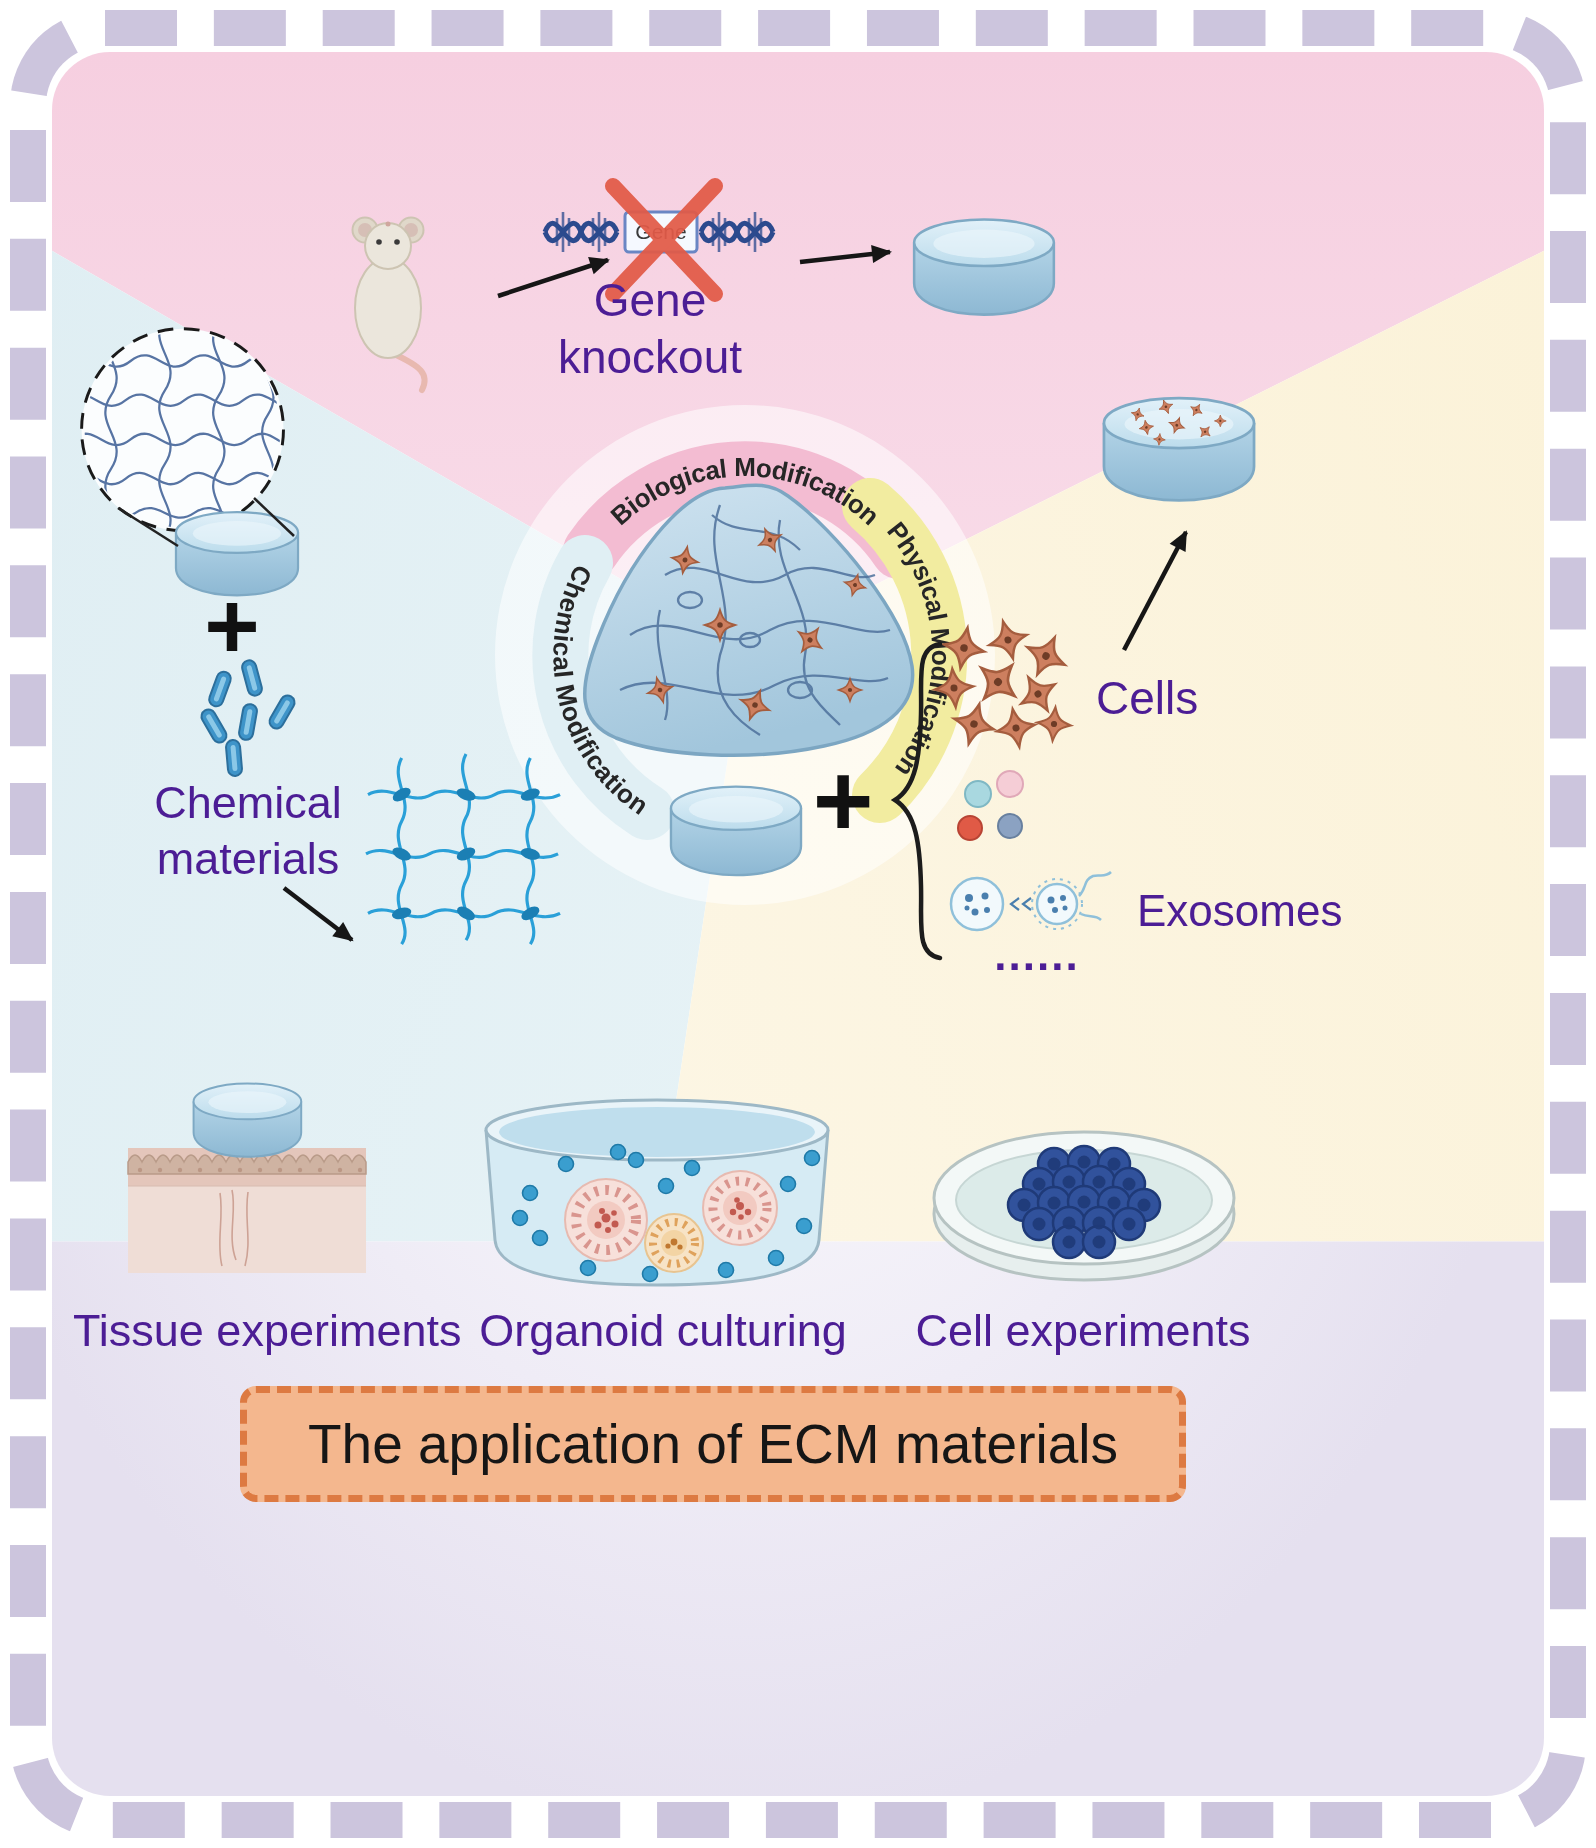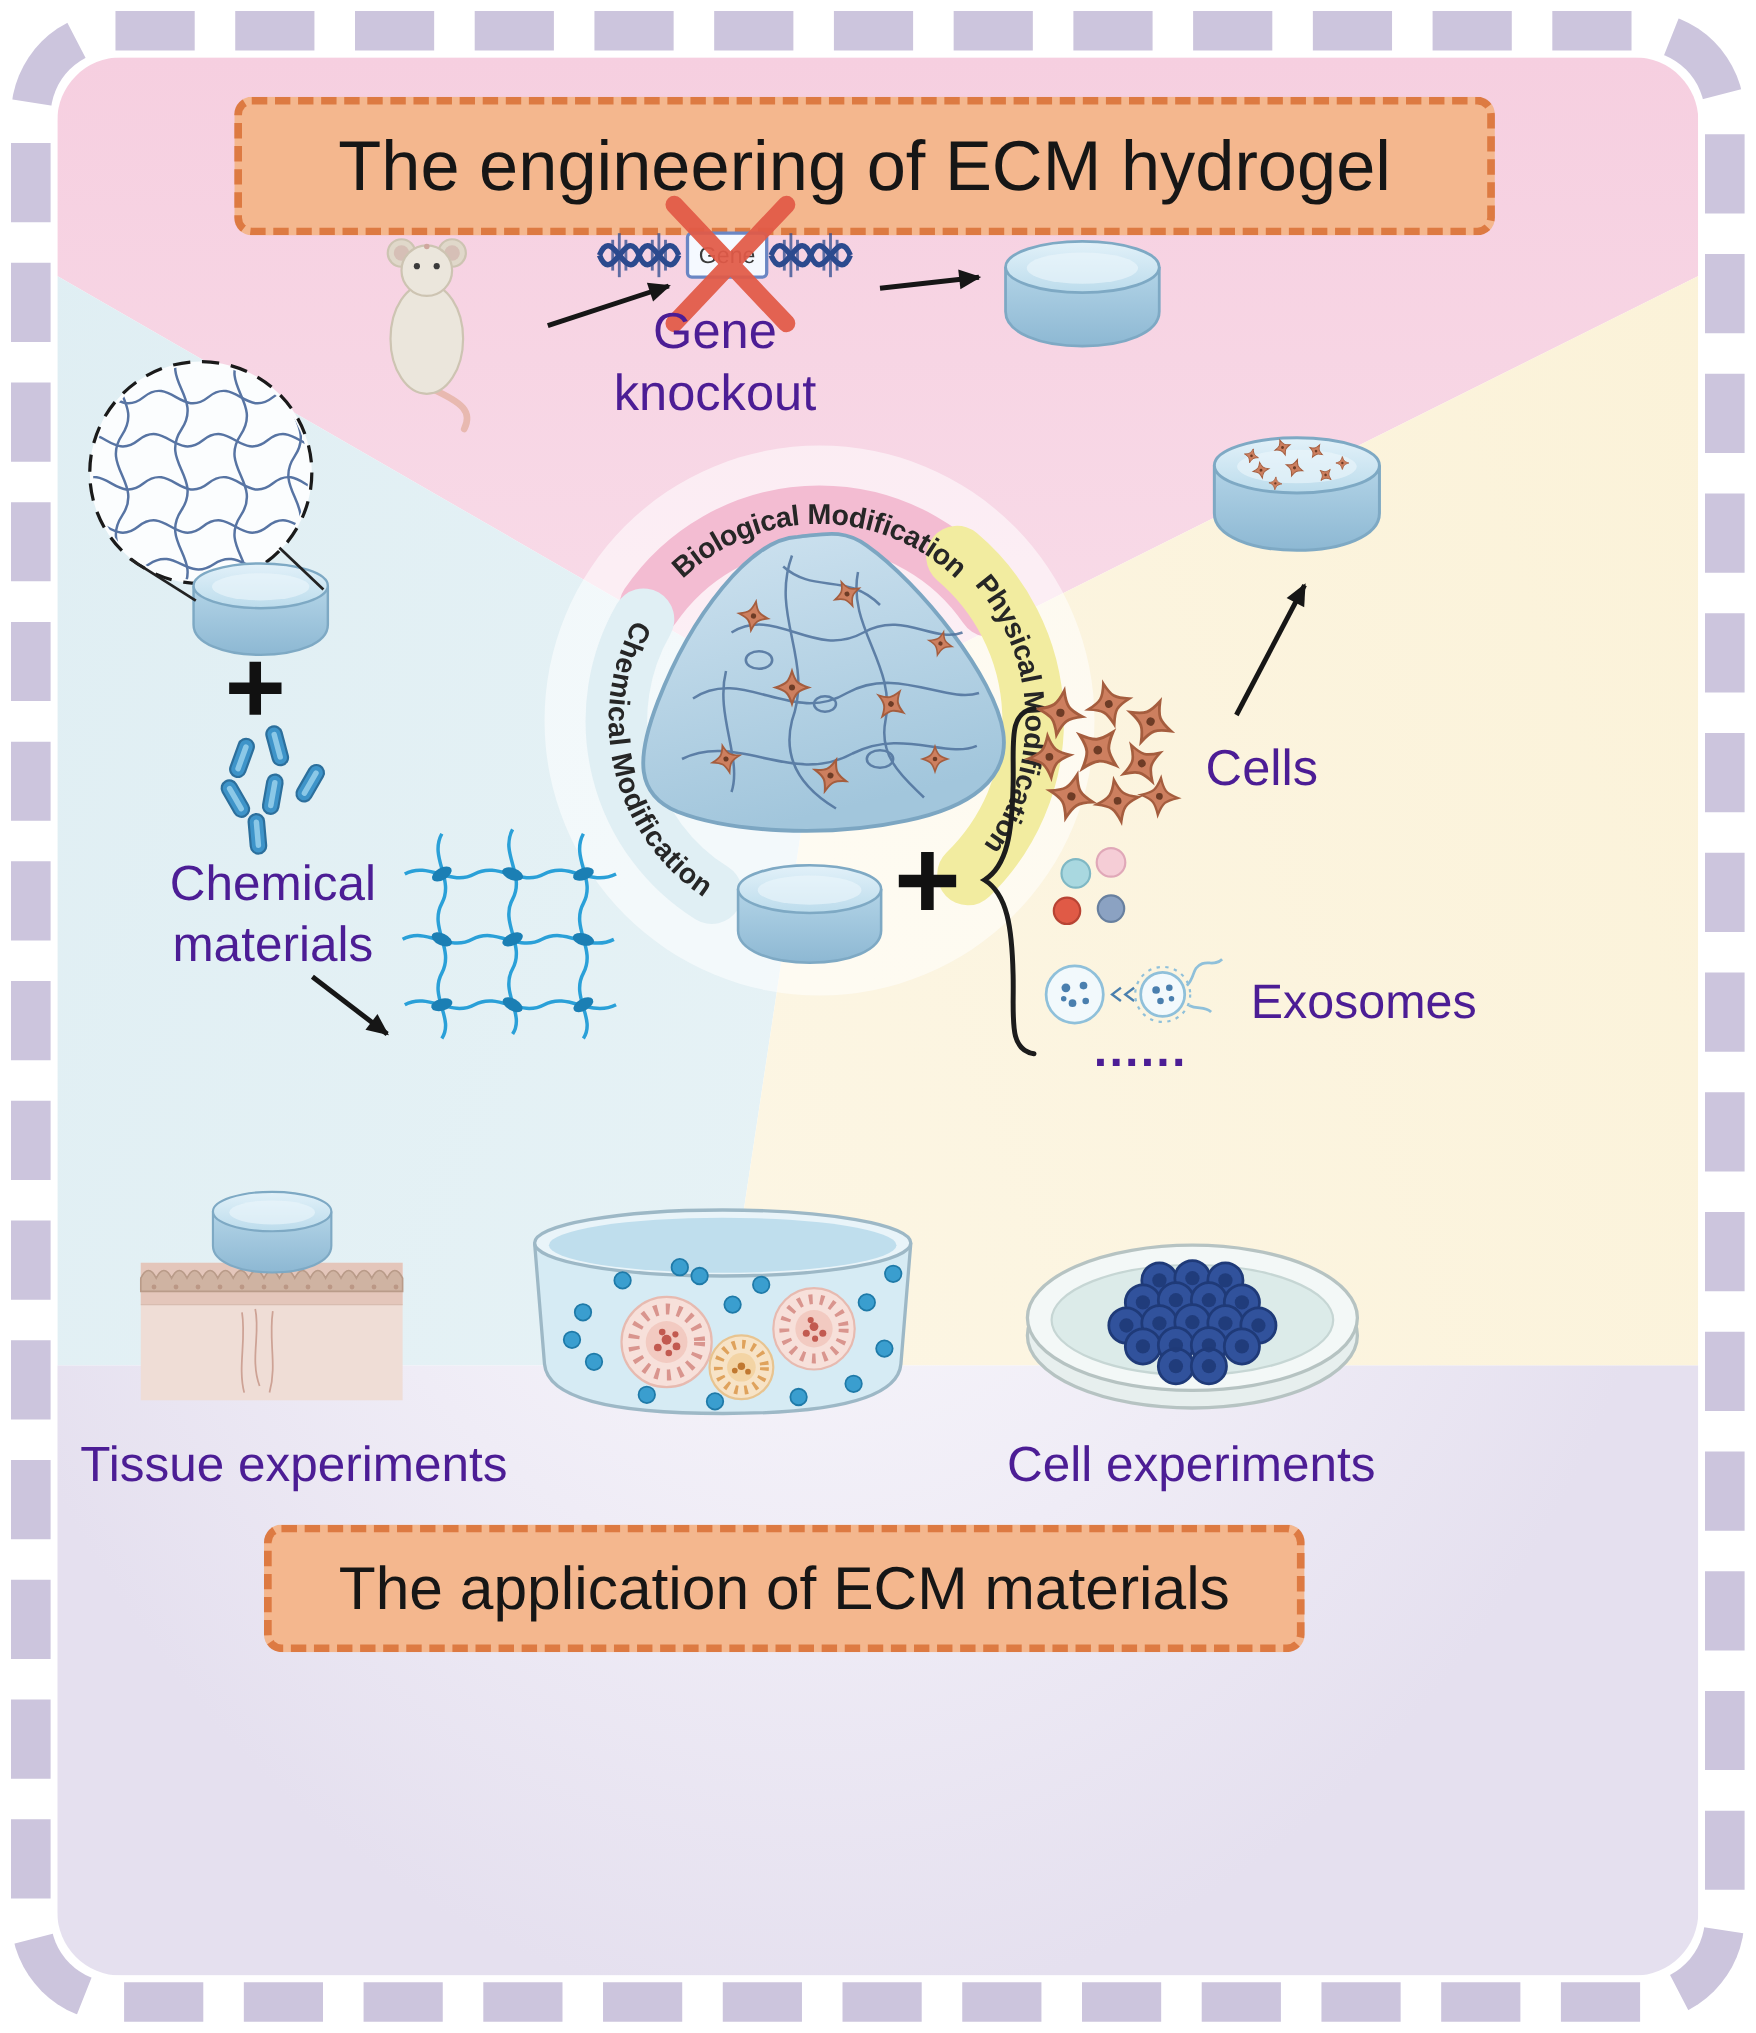--- a/index.html
+++ b/index.html
@@ -54,23 +54,20 @@
 
   <div class="frame"></div>
 
   <div class="content">
     <div class="region pink"></div>
     <div class="region blue"></div>
     <div class="region yellow"></div>
     <div class="region lavender"></div>
   </div>
 
-  <div class="banner" style="left:213px;top:88px;width:1132px;height:112px;font-size:64px;">
-    <span>The engineering of ECM hydrogel</span>
-  </div>
 
   <svg class="abs icon" style="left:332px;top:206px;width:112px;height:186px" viewBox="0 0 112 186">
     <path d="M62,148 C88,160 98,168 90,184" stroke="#e8b9b0" stroke-width="6" fill="none" stroke-linecap="round"></path>
     <ellipse cx="56" cy="102" rx="33" ry="50" fill="#ebe6dc" stroke="#cdc4b2" stroke-width="2"></ellipse>
     <circle cx="33" cy="24" r="12.5" fill="#e0d8ca" stroke="#cdc4b2" stroke-width="2"></circle>
     <circle cx="79" cy="24" r="12.5" fill="#e0d8ca" stroke="#cdc4b2" stroke-width="2"></circle>
     <circle cx="33" cy="24" r="7" fill="#d6bfb6"></circle>
     <circle cx="79" cy="24" r="7" fill="#d6bfb6"></circle>
     <circle cx="56" cy="40" r="23" fill="#ebe6dc" stroke="#cdc4b2" stroke-width="2"></circle>
     <circle cx="47" cy="36" r="2.8" fill="#3a3a3a"></circle>
@@ -433,20 +430,21 @@
           <circle cx="141" cy="121" r="6.5"></circle>
           <circle cx="171" cy="121" r="6.5"></circle>
           <circle cx="201" cy="122" r="6.5"></circle>
         <circle cx="141" cy="140" r="6.5"></circle>
           <circle cx="171" cy="140" r="6.5"></circle>
       </g>
     </g>
   </svg>
 
   <div class="abs label nowrap" style="left:73px;top:1303px;width:380px;font-size:45px;">Tissue experiments</div>
+  <div class="abs label nowrap" style="left:473px;top:1303px;width:380px;font-size:45px;">Organoid culturing</div>
   <div class="abs label nowrap" style="left:893px;top:1303px;width:380px;font-size:45px;">Cell experiments</div>
 
   <div class="banner" style="left:240px;top:1386px;width:932px;height:102px;font-size:55px;">
     <span>The application of ECM materials</span>
   </div>
 
   <svg class="abs icon" style="left:0;top:0;width:1596px;height:1848px;pointer-events:none" viewBox="0 0 1596 1848">
     <g stroke="#161616" stroke-width="4.5" fill="none">
       <line x1="498" y1="296" x2="608" y2="260" marker-end="url(#ah)"></line>
       <line x1="800" y1="262" x2="890" y2="252" marker-end="url(#ah)"></line>

